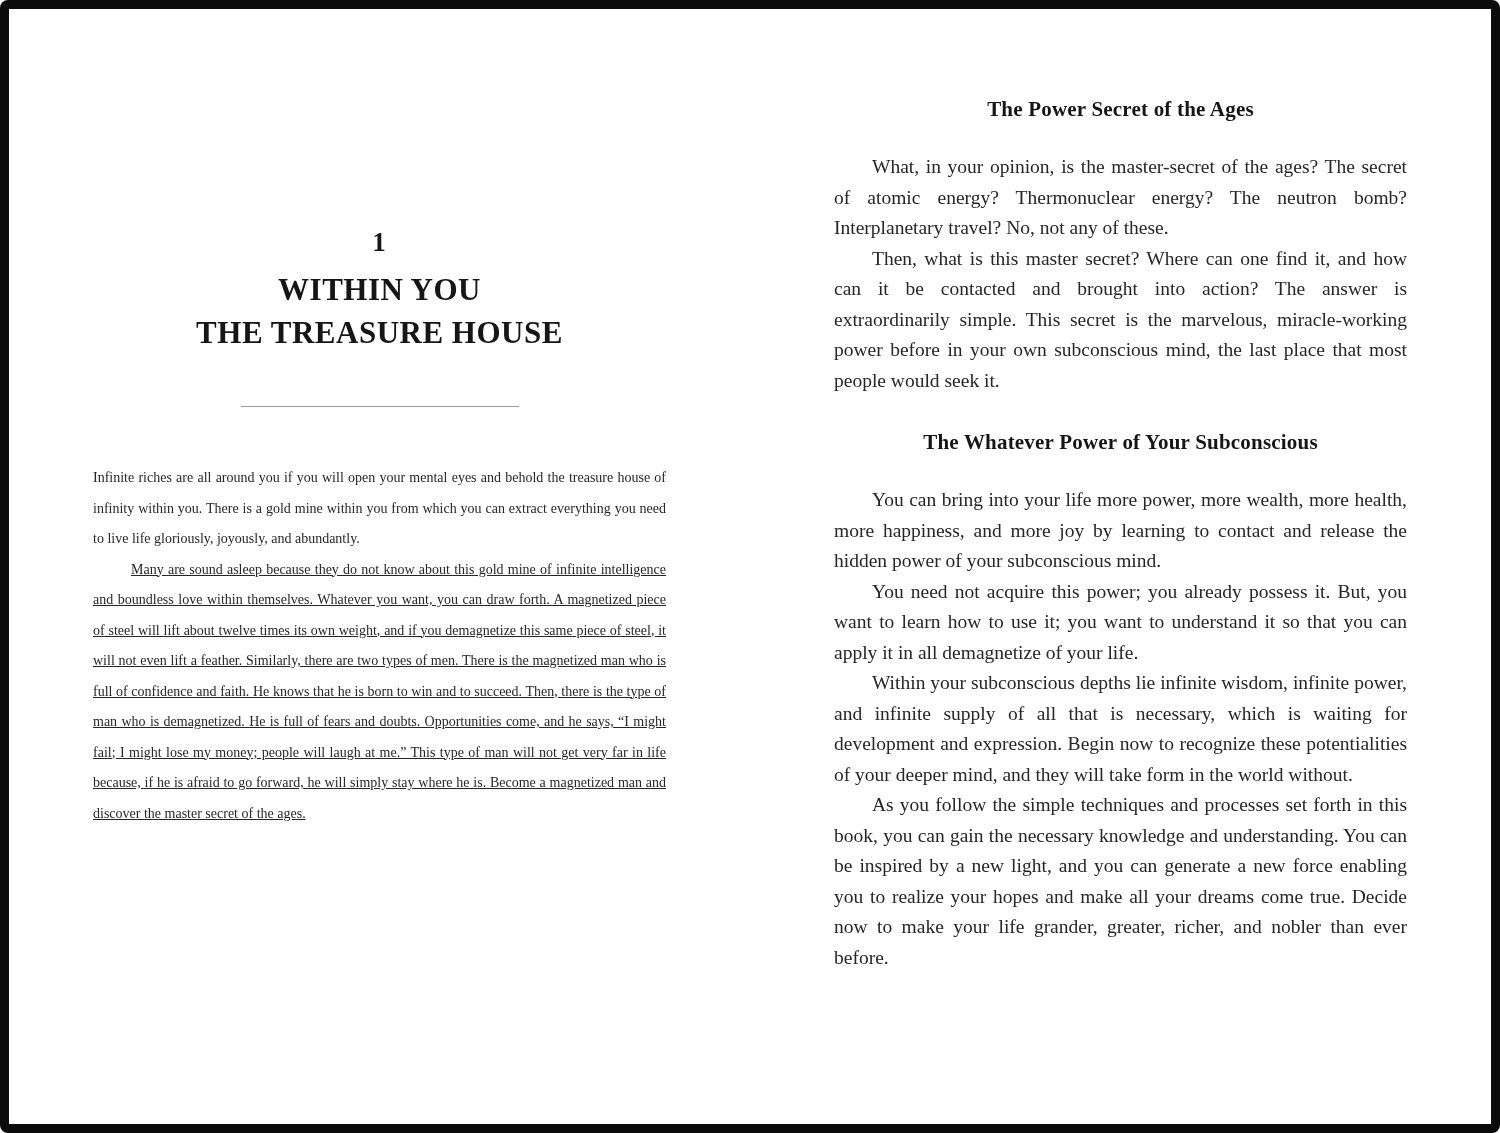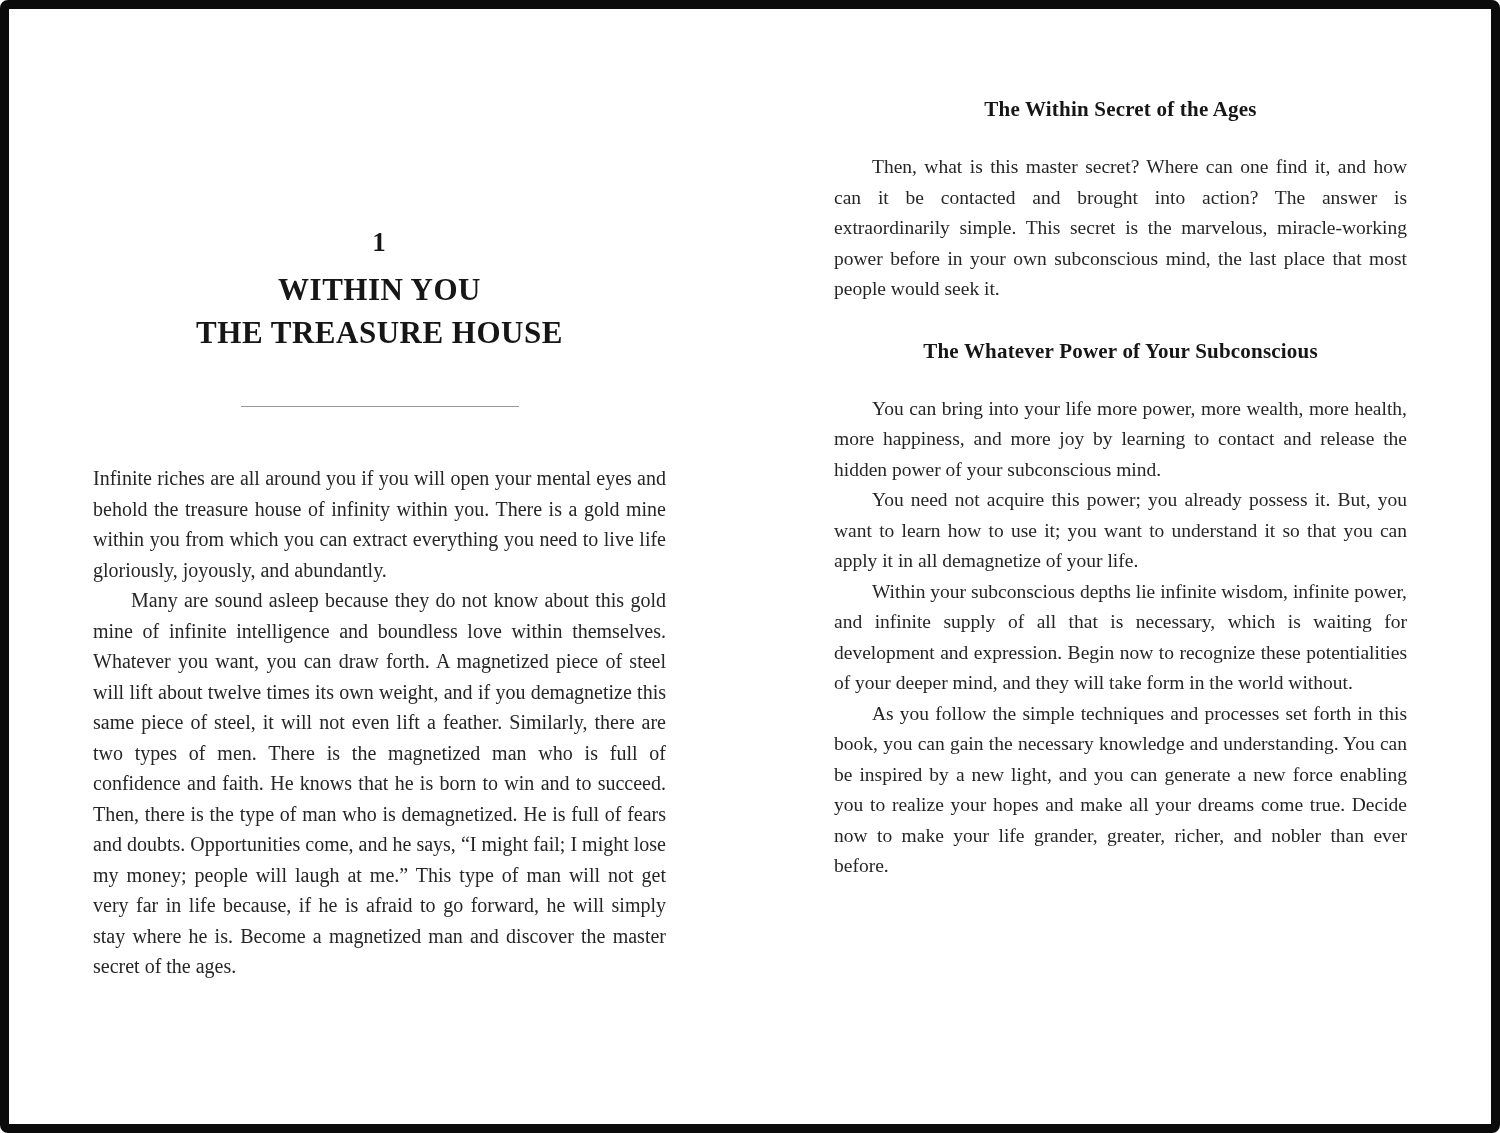--- a/index.html
+++ b/index.html
@@ -55,30 +55,31 @@
     letter-spacing: 0.5px;
   }
   .chapter-divider {
     width: 278px;
     height: 0;
     border-top: 1px solid #9a9a9a;
     margin: 52px auto 0 auto;
   }
   .body-text {
     margin-top: 56px;
-    font-size: 20px;
+    font-size: 14px;
     line-height: 30.5px;
     text-align: justify;
   }
   .body-text p {
     margin: 0;
     padding: 0;
   }
   p.indent {
     text-indent: 38px;
+    text-decoration: underline;
   }
   p.no-indent {
     text-indent: 0;
   }
 
   
   .right-content {
     padding-top: 88px;
   }
   .section-heading {
@@ -124,23 +125,24 @@
         <div class="body-text">
           <p class="no-indent">Infinite riches are all around you if you will open your mental eyes and behold the treasure house of infinity within you. There is a gold mine within you from which you can extract everything you need to live life gloriously, joyously, and abundantly.</p>
           <p class="indent">Many are sound asleep because they do not know about this gold mine of infinite intelligence and boundless love within themselves. Whatever you want, you can draw forth. A magnetized piece of steel will lift about twelve times its own weight, and if you demagnetize this same piece of steel, it will not even lift a feather. Similarly, there are two types of men. There is the magnetized man who is full of confidence and faith. He knows that he is born to win and to succeed. Then, there is the type of man who is demagnetized. He is full of fears and doubts. Opportunities come, and he says, “I might fail; I might lose my money; people will laugh at me.” This type of man will not get very far in life because, if he is afraid to go forward, he will simply stay where he is. Become a magnetized man and discover the master secret of the ages.</p>
         </div>
       </div>
     </div>
 
     <div class="page">
       <div class="page-inner right-content">
 
-        <h3 class="section-heading">The Within Secret of the Ages</h3>
+        <h3 class="section-heading">The Power Secret of the Ages</h3>
 
         <div class="section-body">
+          <p>What, in your opinion, is the master-secret of the ages? The secret of atomic energy? Thermonuclear energy? The neutron bomb? Interplanetary travel? No, not any of these.</p>
           <p>Then, what is this master secret? Where can one find it, and how can it be contacted and brought into action? The answer is extraordinarily simple. This secret is the marvelous, miracle-working power before in your own subconscious mind, the last place that most people would seek it.</p>
         </div>
 
         <div class="section-gap"></div>
 
         <h3 class="section-heading">The Whatever Power of Your Subconscious</h3>
 
         <div class="section-body">
           <p>You can bring into your life more power, more wealth, more health, more happiness, and more joy by learning to contact and release the hidden power of your subconscious mind.</p>
           <p>You need not acquire this power; you already possess it. But, you want to learn how to use it; you want to understand it so that you can apply it in all demagnetize of your life.</p>

